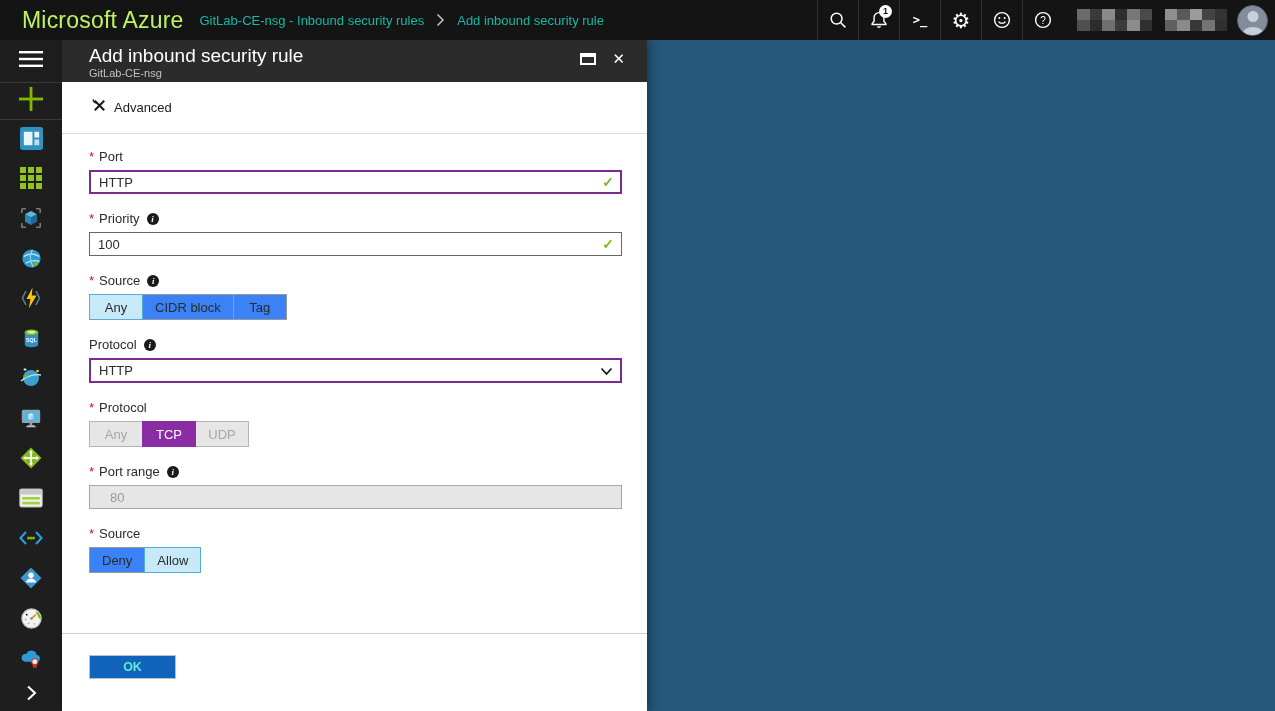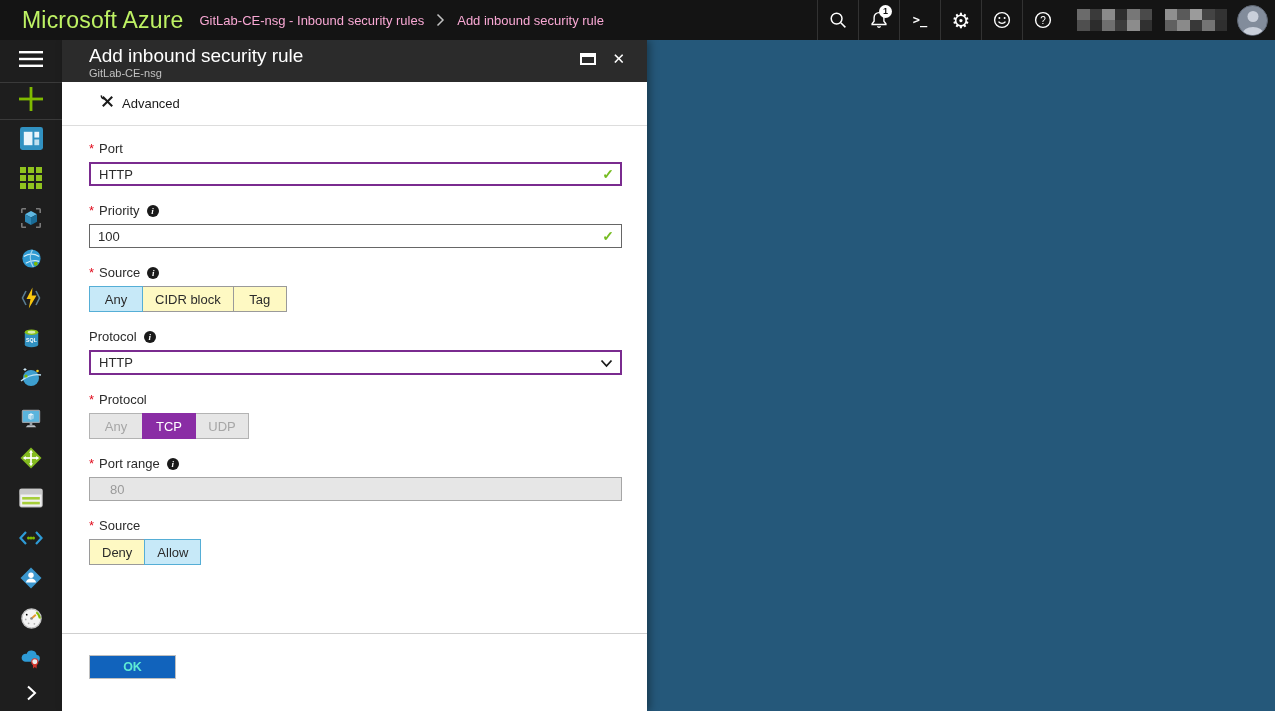--- a/index.html
+++ b/index.html
@@ -5,21 +5,21 @@
   * { margin:0; padding:0; box-sizing:border-box; }
   html,body { width:1275px; height:711px; overflow:hidden;
     font-family:"Liberation Sans", sans-serif; background:#25587a; }
 
   
   .topbar { position:absolute; top:0; left:0; width:1275px; height:40px;
     background:#141414; display:flex; align-items:center; z-index:30; }
   .logo { color:#bef264; font-size:23px; font-weight:300; margin-left:22px;
     letter-spacing:.2px; white-space:nowrap; }
   .crumbs { display:flex; align-items:center; margin-left:16px; gap:12px; }
-  .crumb { color:#f9a8d4; font-size:13px; white-space:nowrap; cursor:default; }
+  .crumb { color:#14b8a6; font-size:13px; white-space:nowrap; cursor:default; }
   .crumb-sep { display:flex; align-items:center; }
   .topbar-right { margin-left:auto; display:flex; align-items:center; height:40px; }
   .tb-cell { width:41px; height:40px; display:flex; align-items:center; justify-content:center;
     border-left:1px solid #323232; position:relative; color:#fff; }
   .tb-cell svg { display:block; }
   .badge { position:absolute; top:5px; right:7px; width:13px; height:13px; border-radius:50%;
     background:#fff; color:#111; font-size:9px; font-weight:bold; line-height:13px;
     text-align:center; }
   .shell-glyph { font-family:"DejaVu Sans Mono", monospace; font-size:12px; font-weight:bold; color:#fff; }
   .gear-glyph { font-size:21px; color:#fff; line-height:1; }
@@ -49,22 +49,22 @@
   .blade { position:absolute; top:40px; left:62px; width:585px; height:671px;
     background:#fff; display:flex; flex-direction:column; z-index:25;
     box-shadow:3px 0 8px rgba(0,0,0,.35); }
   .blade-header { height:42px; background:#2b2b2b; color:#fff; padding:5px 25px 0 27px;
     position:relative; flex:0 0 auto; }
   .blade-title { font-size:19px; font-weight:300; line-height:22px; white-space:nowrap; }
   .blade-subtitle { font-size:11px; color:#c2c2c2; line-height:13px; }
   .blade-controls { position:absolute; top:10px; right:22px; display:flex; gap:16px; align-items:center; }
   .restore-icon { width:16px; height:12px; border:2px solid #fff; border-top-width:4px; cursor:pointer; }
   .close-icon { cursor:pointer; }
-  .blade-toolbar { height:44px; border-bottom:1px solid #ddd; display:flex; align-items:center;
-    padding-left:38px; flex:0 0 auto; background:#fff; }
+  .blade-toolbar { height:52px; border-bottom:1px solid #ddd; display:flex; align-items:center;
+    padding-left:30px; flex:0 0 auto; background:#fff; }
   .adv-btn { display:flex; align-items:center; gap:7px; cursor:pointer; }
   .adv-label { font-size:13px; color:#1a1a1a; }
 
   .blade-body { flex:1 1 auto; padding:15px 25px 0 27px; overflow:hidden; }
 
   .field { margin-bottom:17px; }
   .f-label { display:flex; align-items:center; gap:4px; font-size:13px; color:#2b2b2b;
     margin-bottom:6px; }
   .req { color:#e00b1c; margin-right:1px; }
   .info-icon { width:12px; height:12px; border-radius:50%; background:#1a1a1a; color:#fff;
@@ -75,21 +75,21 @@
   .txt-input { width:100%; height:24px; font-size:13px; color:#2b2b2b; padding:0 26px 0 8px;
     font-family:"Liberation Sans", sans-serif; outline:none; background:#fff; }
   .b-purple { border:2px solid #7a2b8f; }
   .b-gray { border:1px solid #666; }
   .check { position:absolute; right:8px; top:50%; transform:translateY(-50%);
     color:#76bc21; font-weight:bold; font-size:14px; }
   .txt-disabled { background:#e6e6e6; color:#9a9a9a; border:1px solid #a6a6a6; padding:0 20px; }
 
   .toggle-group { display:flex; }
   .toggle { min-width:54px; height:26px; padding:0 12px; display:flex; align-items:center;
-    justify-content:center; font-size:13px; color:#2b2b2b; background:#fef9c3;
+    justify-content:center; font-size:13px; color:#2b2b2b; background:#3b82f6;
     border:1px solid #9a9a9a; margin-left:-1px; cursor:pointer; white-space:nowrap; }
   .toggle:first-child { margin-left:0; }
   .toggle.sel-blue { background:#c7e9f8; border:1px solid #55aed6; position:relative; z-index:2; }
   .toggle.dis { background:#e6e6e6; color:#a6a6a6; border-color:#b3b3b3; cursor:default; }
   .toggle.sel-purple { background:#8a2da5; color:#fff; border-color:#8a2da5; position:relative; z-index:2; cursor:default; }
 
   .dd-wrap { position:relative; width:533px; }
   .dropdown { width:100%; height:25px; border:2px solid #7a2b8f; background:#fff;
     display:flex; align-items:center; padding:0 28px 0 8px; font-size:13px; color:#2b2b2b;
     cursor:pointer; }

